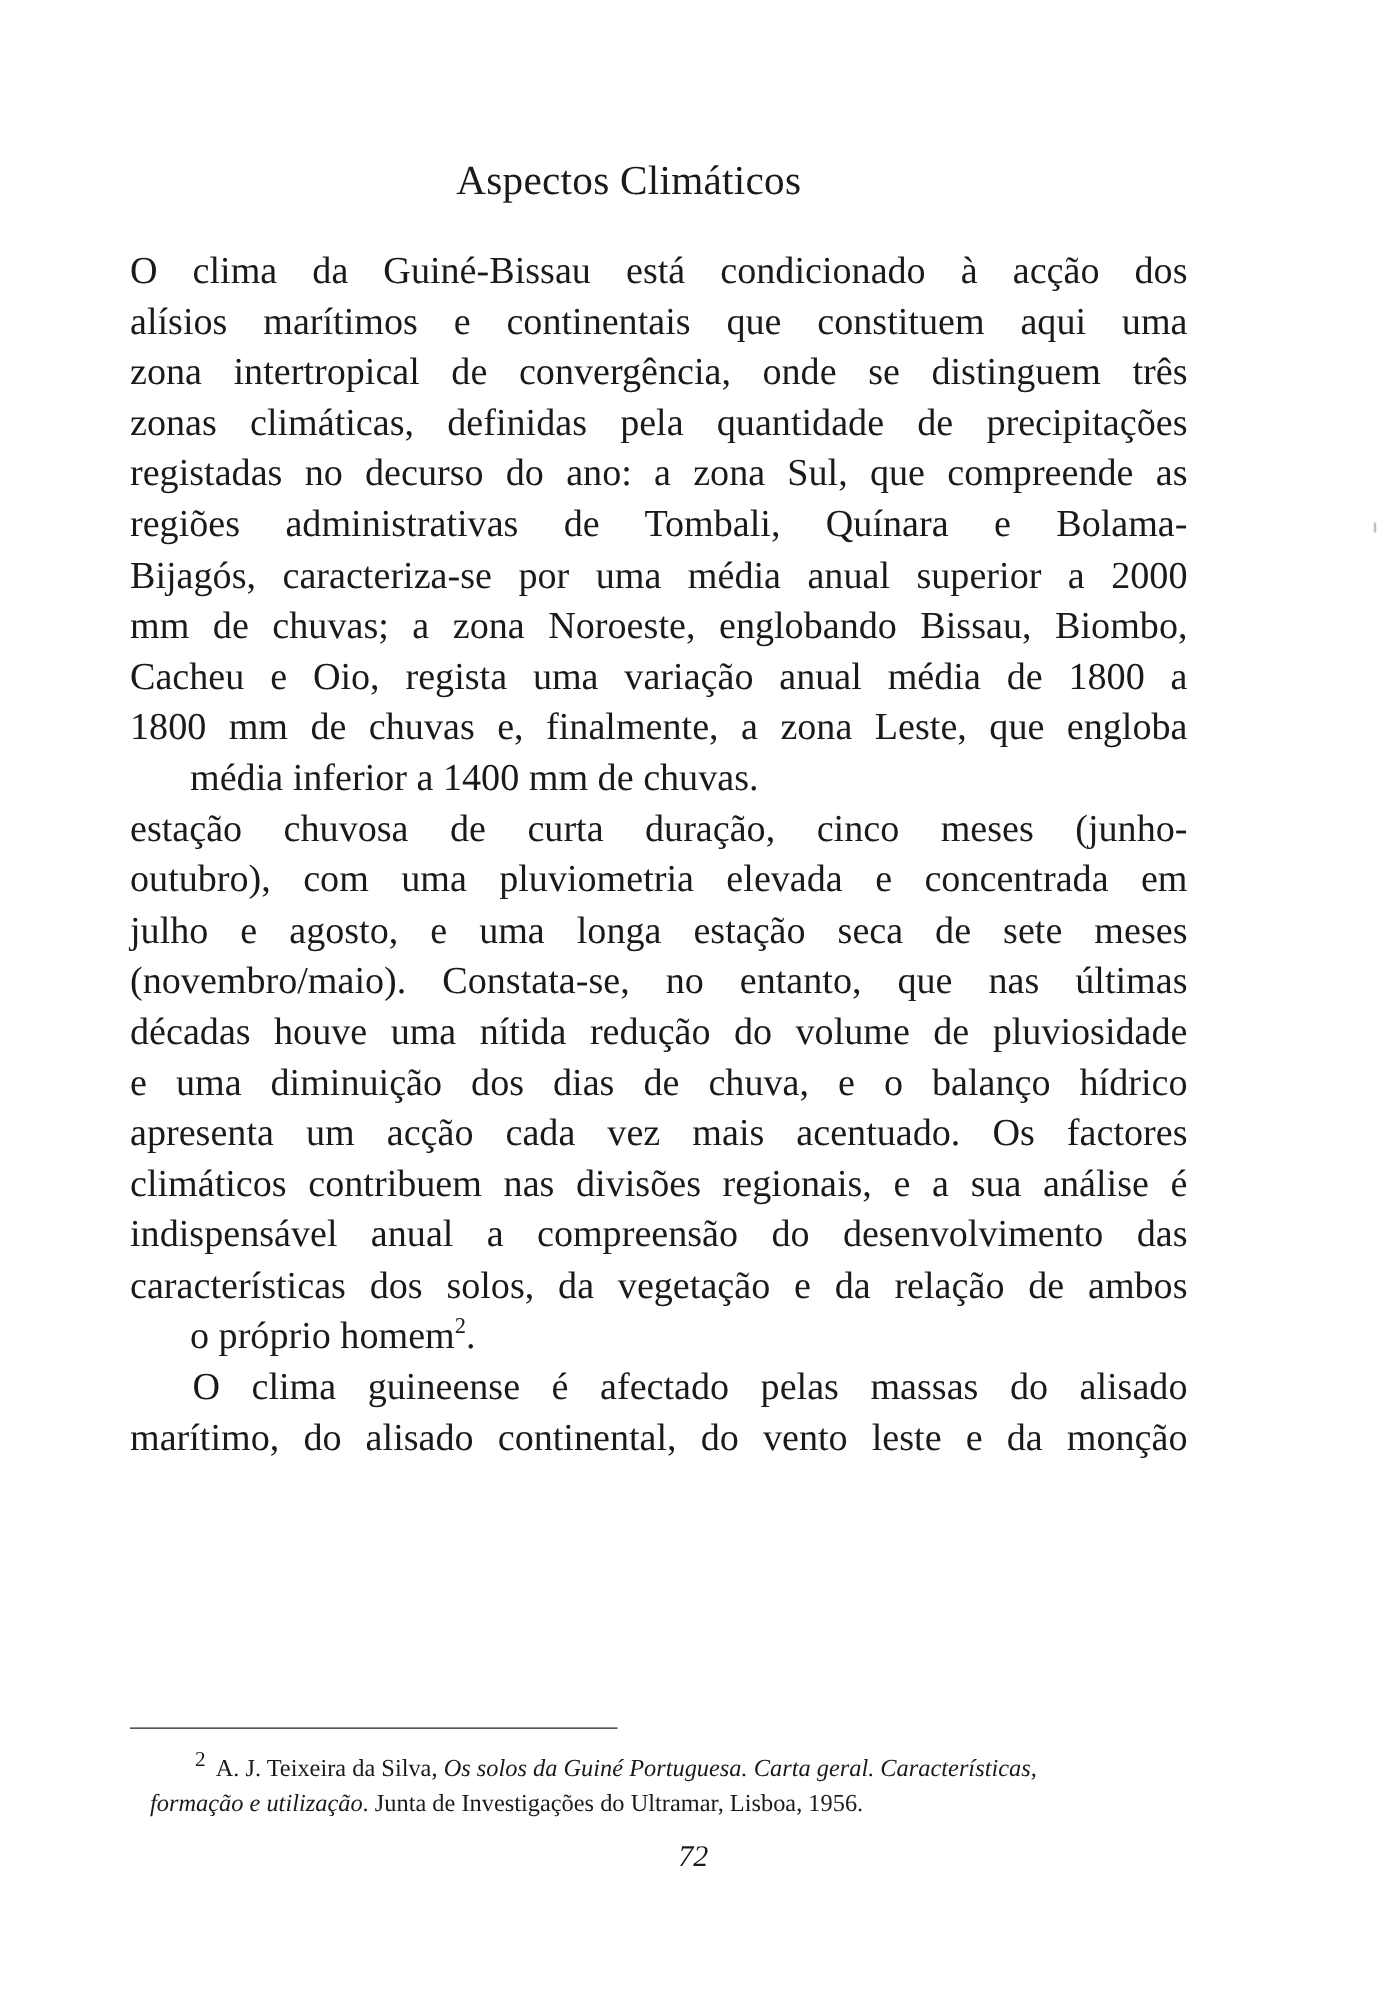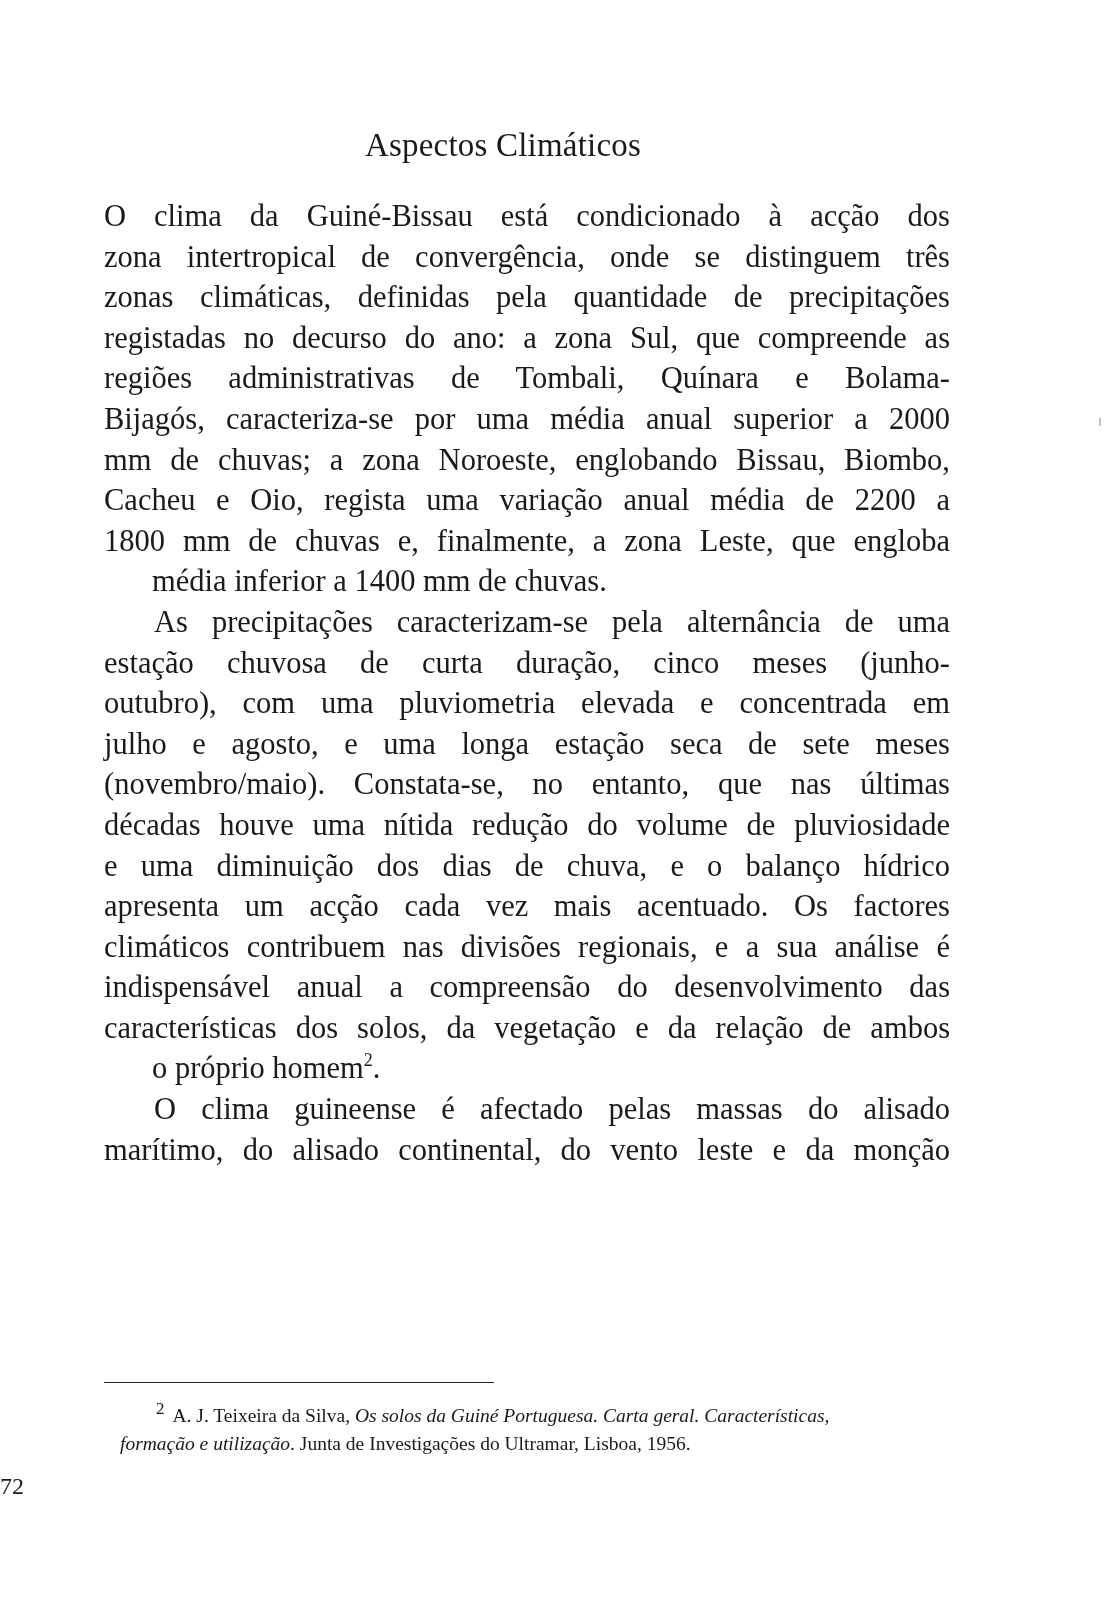--- a/index.html
+++ b/index.html
@@ -80,55 +80,57 @@
       margin-left: 36px;
       margin-right: 8px;
       line-height: 0;
     }
     .footnote i { font-style: italic; }
     .page-number {
       position: absolute;
       top: 1470px;
       left: 0;
       width: 1109px;
+      text-align: center;
       font-size: 24px;
       line-height: 32px;
+      font-style: italic;
     }
     .scan-speck {
       position: absolute;
       top: 418px;
       left: 1099px;
       width: 2px;
       height: 8px;
       background: #999;
       opacity: 0.6;
     }
   </style>
 </head>
 <body>
 
 <h1 class="page-title">Aspectos Climáticos</h1>
 
 <div class="body-text">
 
   <div>
     <span class="line">O clima da Guiné-Bissau está condicionado à acção dos</span>
+    <span class="line">alísios marítimos e continentais que constituem aqui uma</span>
     <span class="line">zona intertropical de convergência, onde se distinguem três</span>
     <span class="line">zonas climáticas, definidas pela quantidade de precipitações</span>
     <span class="line">registadas no decurso do ano: a zona Sul, que compreende as</span>
     <span class="line">regiões administrativas de Tombali, Quínara e Bolama-</span>
     <span class="line">Bijagós, caracteriza-se por uma média anual superior a 2000</span>
     <span class="line">mm de chuvas; a zona Noroeste, englobando Bissau, Biombo,</span>
-    <span class="line">Cacheu e Oio, regista uma variação anual média de 2200 a</span>
+    <span class="line">Cacheu e Oio, regista uma variação anual média de 1800 a</span>
     <span class="line">1800 mm de chuvas e, finalmente, a zona Leste, que engloba</span>
     <span class="line last">média inferior a 1400 mm de chuvas.</span>
   </div>
 
   <div>
-    <span class="line indent">As precipitações caracterizam-se pela alternância de uma</span>
     <span class="line">estação chuvosa de curta duração, cinco meses (junho-</span>
     <span class="line">outubro), com uma pluviometria elevada e concentrada em</span>
     <span class="line">julho e agosto, e uma longa estação seca de sete meses</span>
     <span class="line">(novembro/maio). Constata-se, no entanto, que nas últimas</span>
     <span class="line">décadas houve uma nítida redução do volume de pluviosidade</span>
     <span class="line">e uma diminuição dos dias de chuva, e o balanço hídrico</span>
     <span class="line">apresenta um acção cada vez mais acentuado. Os factores</span>
     <span class="line">climáticos contribuem nas divisões regionais, e a sua análise é</span>
     <span class="line">indispensável anual a compreensão do desenvolvimento das</span>
     <span class="line">características dos solos, da vegetação e da relação de ambos</span>

